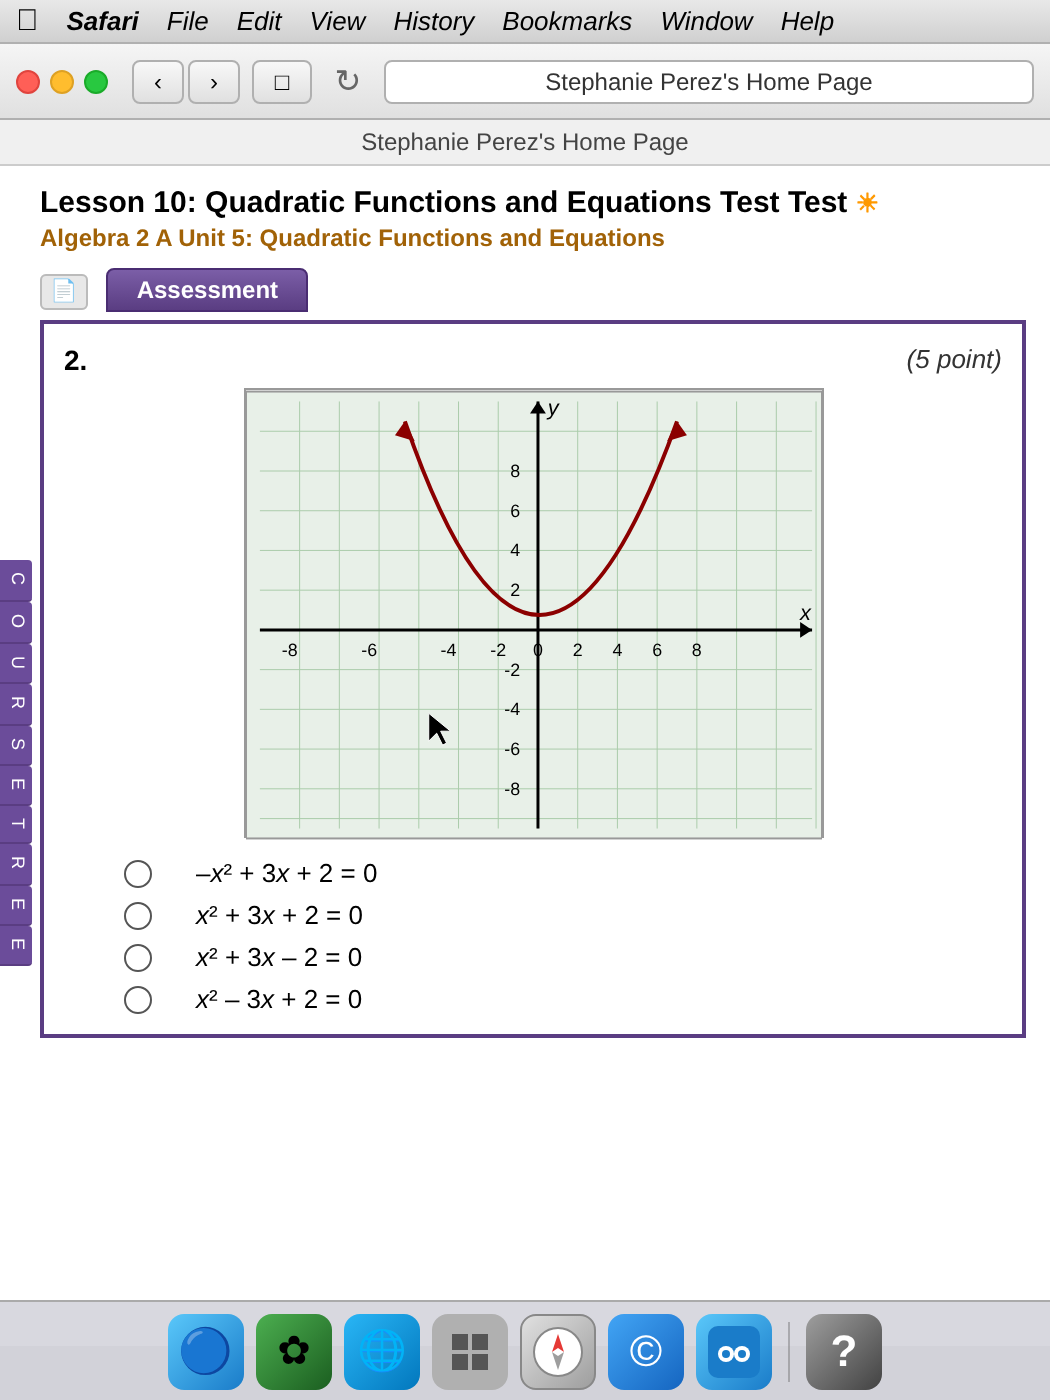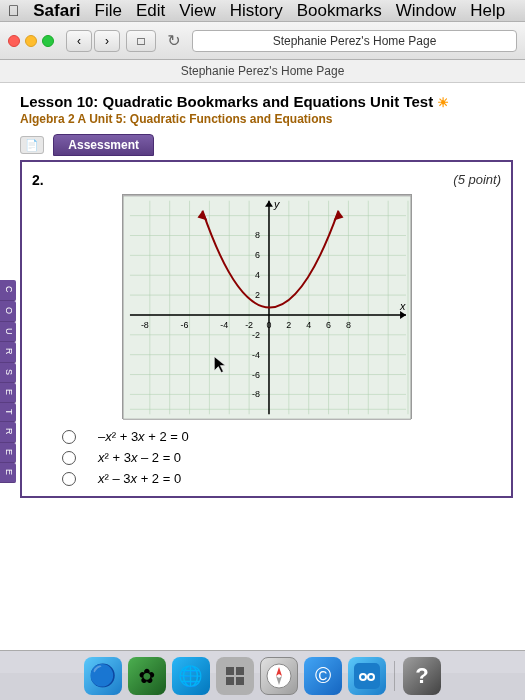--- a/index.html
+++ b/index.html
@@ -17,22 +17,23 @@
       background: linear-gradient(to bottom, #e8e8e8, #d0d0d0);
       height: 22px;
       display: flex;
       align-items: center;
       padding: 0 8px;
       font-size: 13px;
       gap: 14px;
       border-bottom: 1px solid #b0b0b0;
     }
     .menubar-item {
-      font-size: 17px;
+      font-size: 13px;
       color: #000;
+      font-style: italic;
     }
     .menubar-item.bold { font-weight: 600; }
 
     
     .toolbar {
       background: linear-gradient(to bottom, #f5f5f5, #e0e0e0);
       height: 38px;
       display: flex;
       align-items: center;
       padding: 0 8px;
@@ -275,21 +276,21 @@
   <div class="sidebar-tab">S</div>
   <div class="sidebar-tab">E</div>
   <div class="sidebar-tab">T</div>
   <div class="sidebar-tab">R</div>
   <div class="sidebar-tab">E</div>
   <div class="sidebar-tab">E</div>
 </div>
 
 <div class="page-content" style="padding-left:20px;">
   <div class="lesson-title">
-    <span>Lesson 10: Quadratic Bookmarks and Equations Unit Test</span>
+    <span>Lesson 10: Quadratic Functions and Equations Test Test</span>
     <span style="color:#f90;font-size:13px;"> ☀</span>
   </div>
   <div class="lesson-subtitle">Algebra 2 A  Unit 5: Quadratic Functions and Equations</div>
 
   <div style="margin-bottom:4px;">
     <span style="background:#e8e8e8;border:1px solid #bbb;border-radius:3px;padding:2px 4px;font-size:11px;margin-right:6px;">📄</span>
     <span style="display:inline-block;background:linear-gradient(to bottom,#7b5ea7,#5a3d82);color:#fff;padding:3px 14px;border-radius:4px 4px 0 0;font-size:12px;font-weight:bold;border:1px solid #4a2d72;">Assessment</span>
   </div>
 
   <div style="border:2px solid #5a3d82;padding:10px;background:#fff;">
@@ -377,20 +378,24 @@
     </div>
 
 
     <div class="answer-choices">
       <div class="answer-choice">
         <div class="radio-circle"></div>
         <span class="answer-text">–<em>x</em>² + 3<em>x</em> + 2 = 0</span>
       </div>
       <div class="answer-choice">
         <div class="radio-circle"></div>
+        <span class="answer-text"><em>x</em>² + 3<em>x</em> + 2 = 0</span>
+      </div>
+      <div class="answer-choice">
+        <div class="radio-circle"></div>
         <span class="answer-text"><em>x</em>² + 3<em>x</em> – 2 = 0</span>
       </div>
       <div class="answer-choice">
         <div class="radio-circle"></div>
         <span class="answer-text"><em>x</em>² – 3<em>x</em> + 2 = 0</span>
       </div>
     </div>
   </div>
 </div>
 

